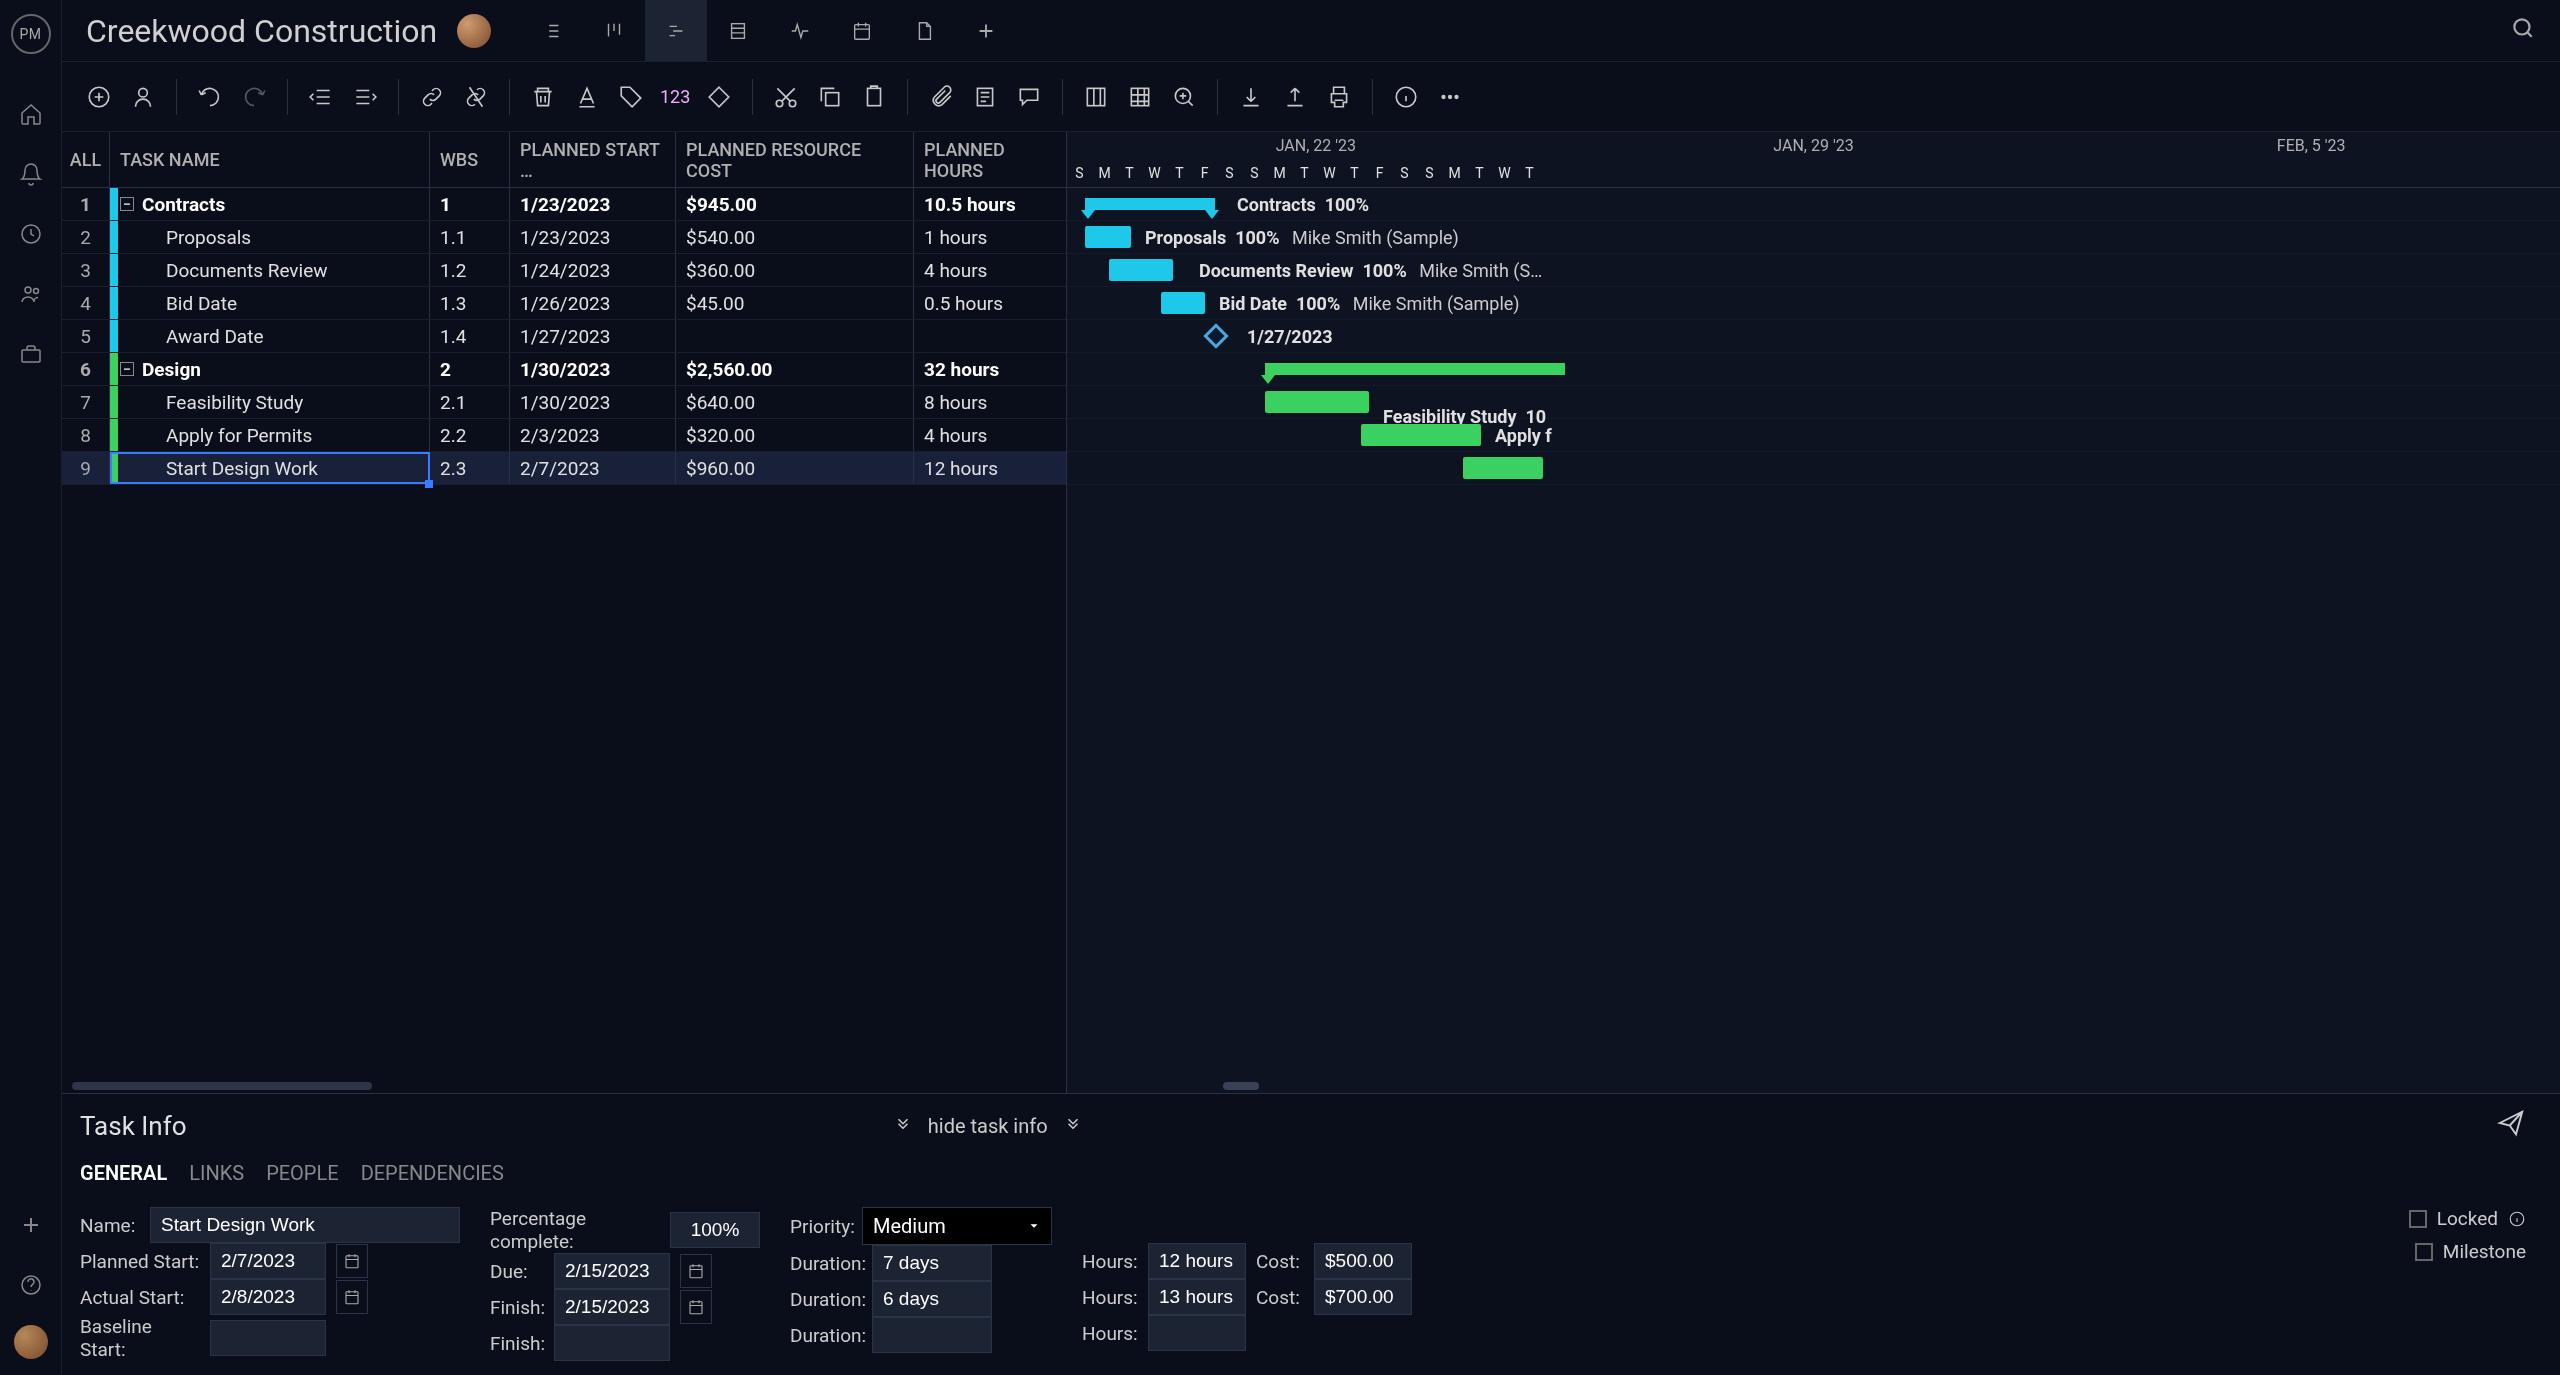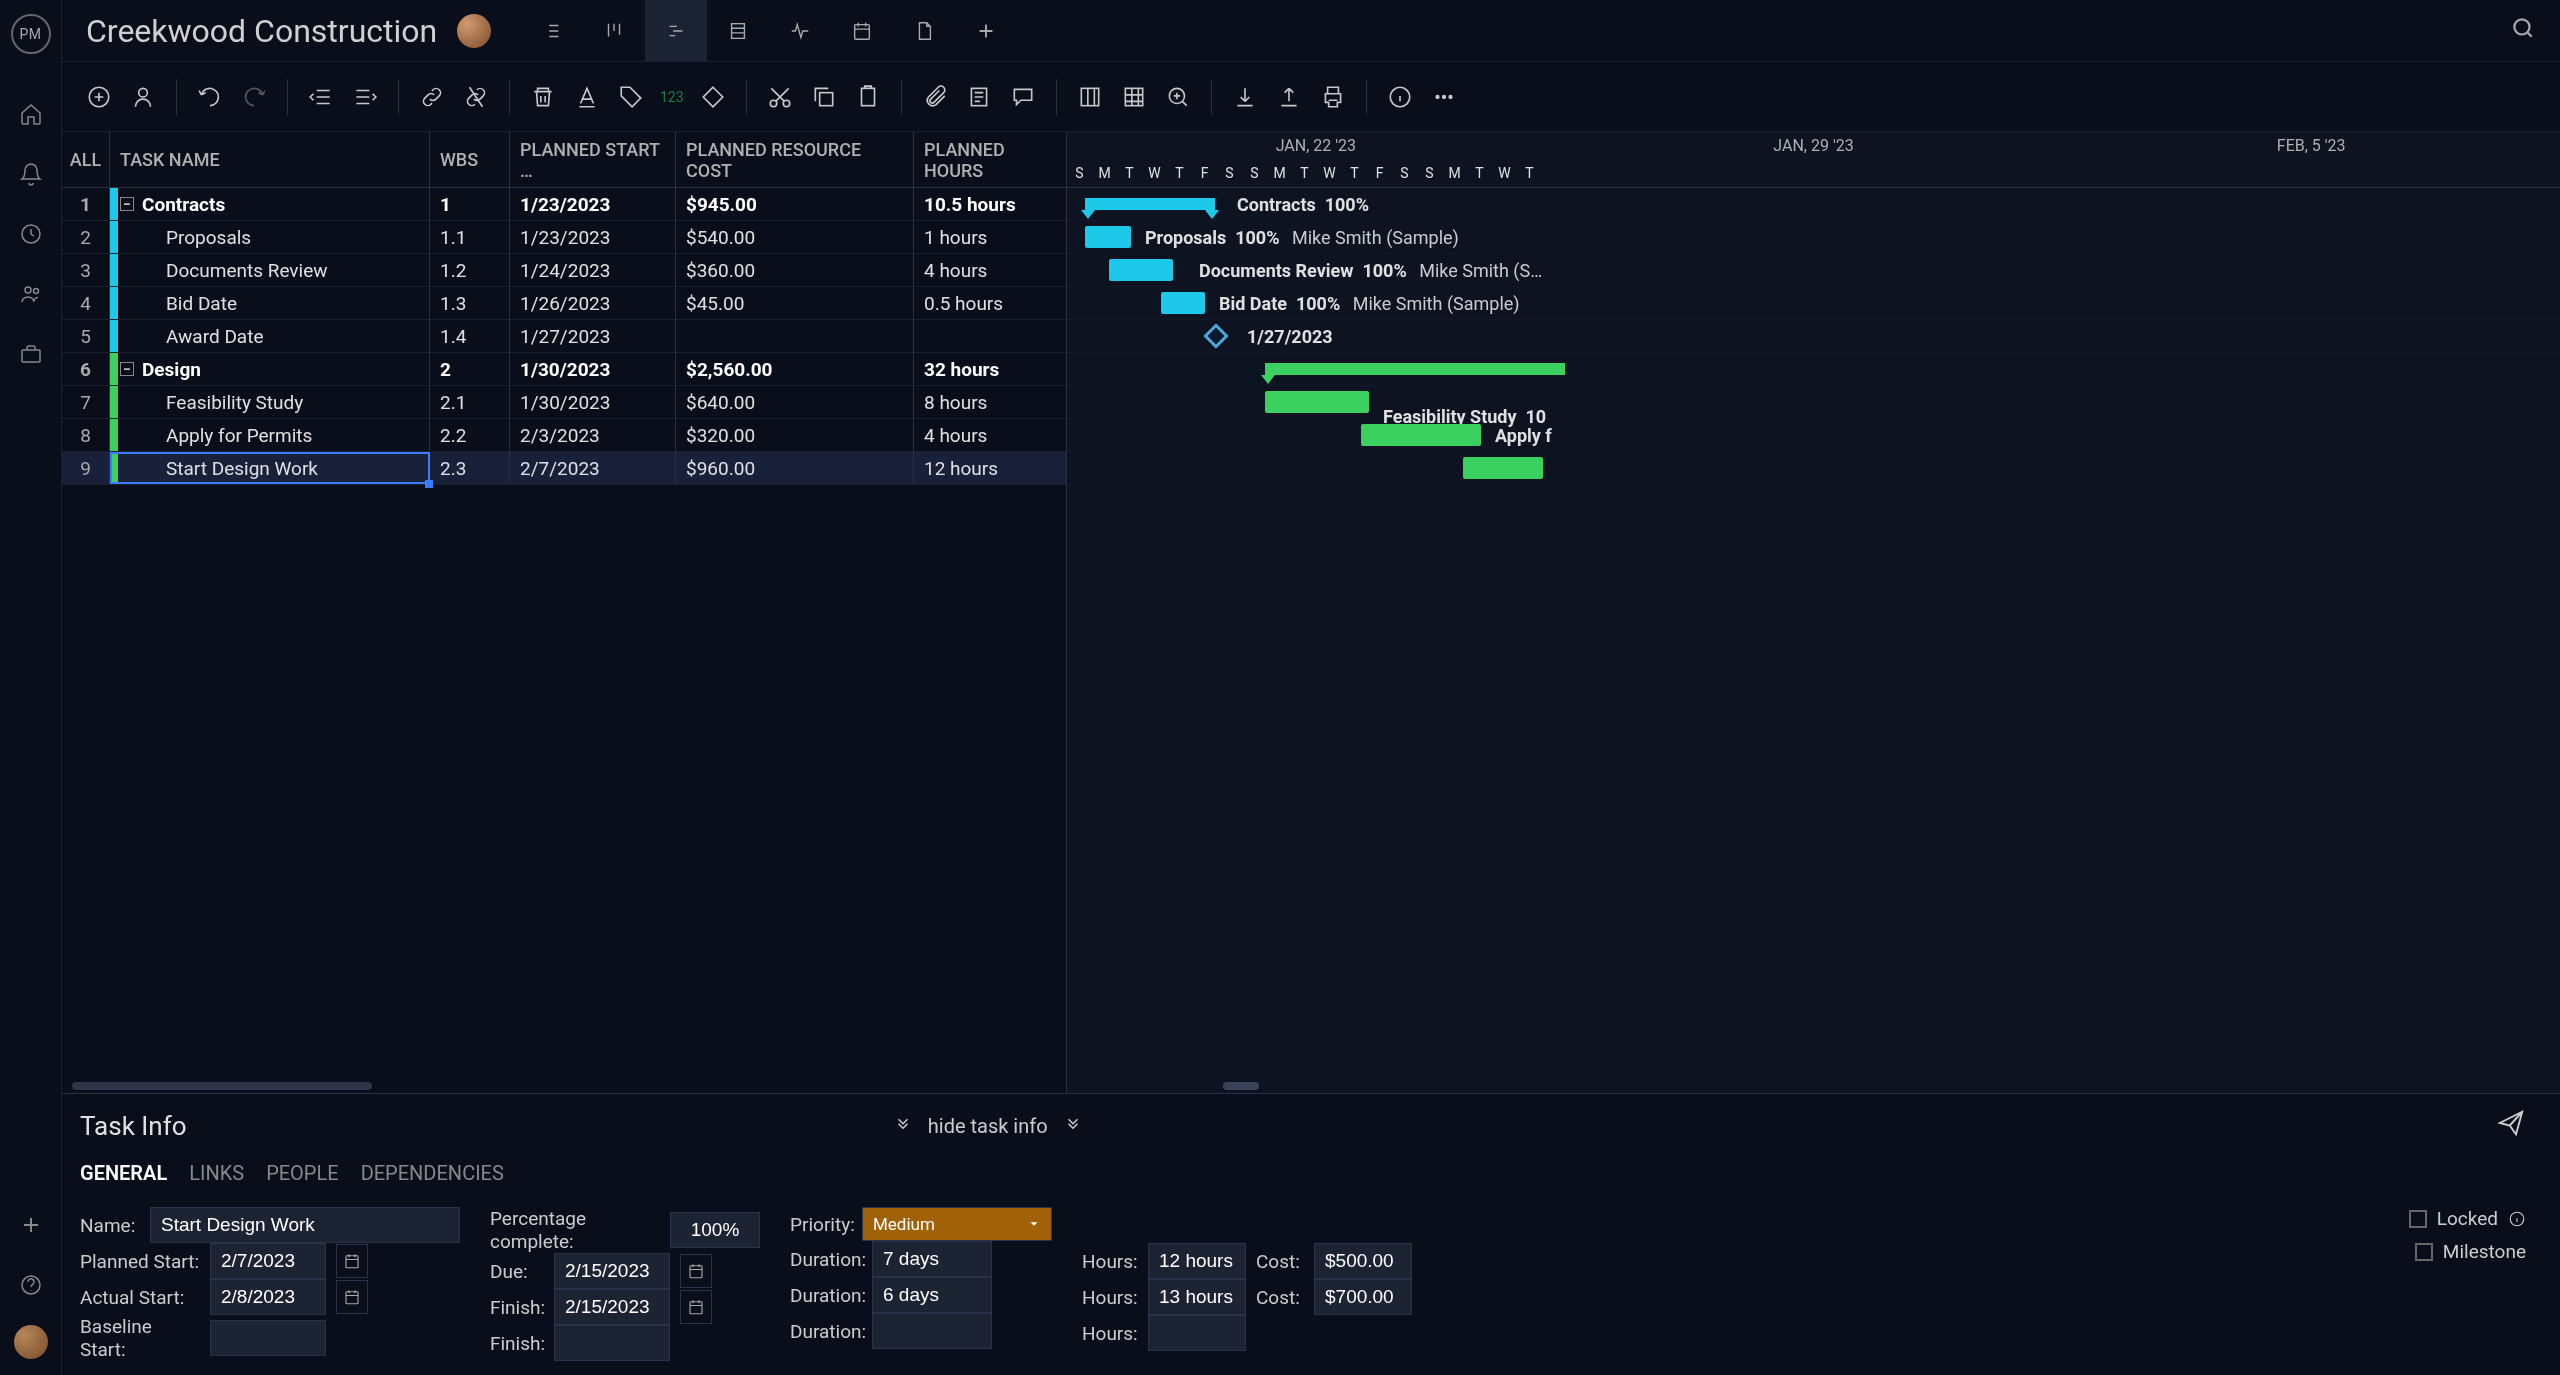--- a/index.html
+++ b/index.html
@@ -103,21 +103,21 @@
 .tb-btn {
   width: 38px; height: 38px;
   display: flex;
   align-items: center;
   justify-content: center;
   color: #c8c8c8;
   cursor: pointer;
 }
 .tb-btn svg { width: 26px; height: 26px; }
 .tb-sep { width: 1px; height: 36px; background: #2a3042; margin: 0 8px; }
-.tb-text { color: #15803d; font-size: 14px; padding: 0 4px; }
+.tb-text { color: #f0abfc; font-size: 18px; padding: 0 4px; }
 
 
 .work { flex: 1; display: flex; min-height: 0; }
 
 
 .grid-panel {
   width: 1005px;
   display: flex;
   flex-direction: column;
   border-right: 1px solid #2a3042;
@@ -310,25 +310,25 @@
 .ti-input.sm { width: 98px; }
 .ti-input.pct { width: 90px; text-align:center; }
 .cal-btn {
   width: 32px; height: 34px;
   border: 1px solid #2a3348;
   display:flex; align-items:center; justify-content:center;
   color:#aaa; cursor:pointer;
 }
 .cal-btn svg { width:18px; height:18px; }
 .ti-select {
-  background: #a16207;
+  background: #000000;
   border: 1px solid #2a3348;
   color: #fff;
   padding: 6px 10px;
-  font-size: 17px;
+  font-size: 20px;
   width: 190px;
   display:flex;
   justify-content:space-between;
   align-items:center;
 }
 .ti-right {
   margin-left: auto;
   display:flex;
   flex-direction:column;
   gap:10px;

